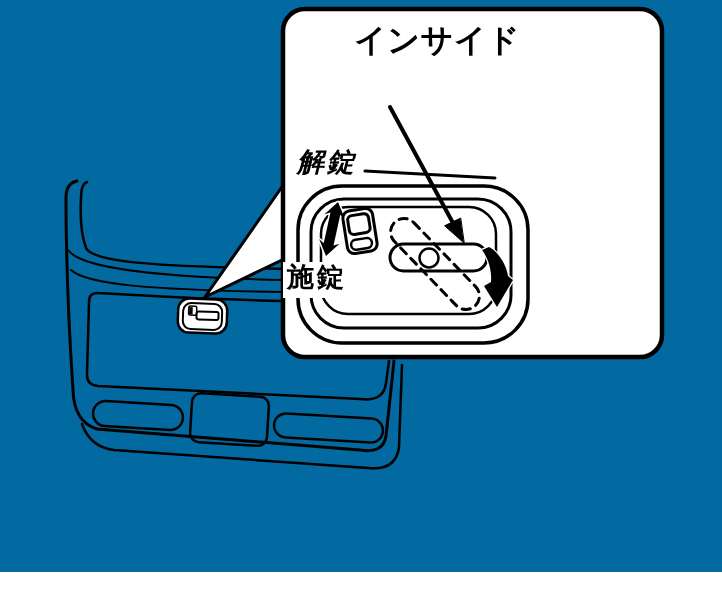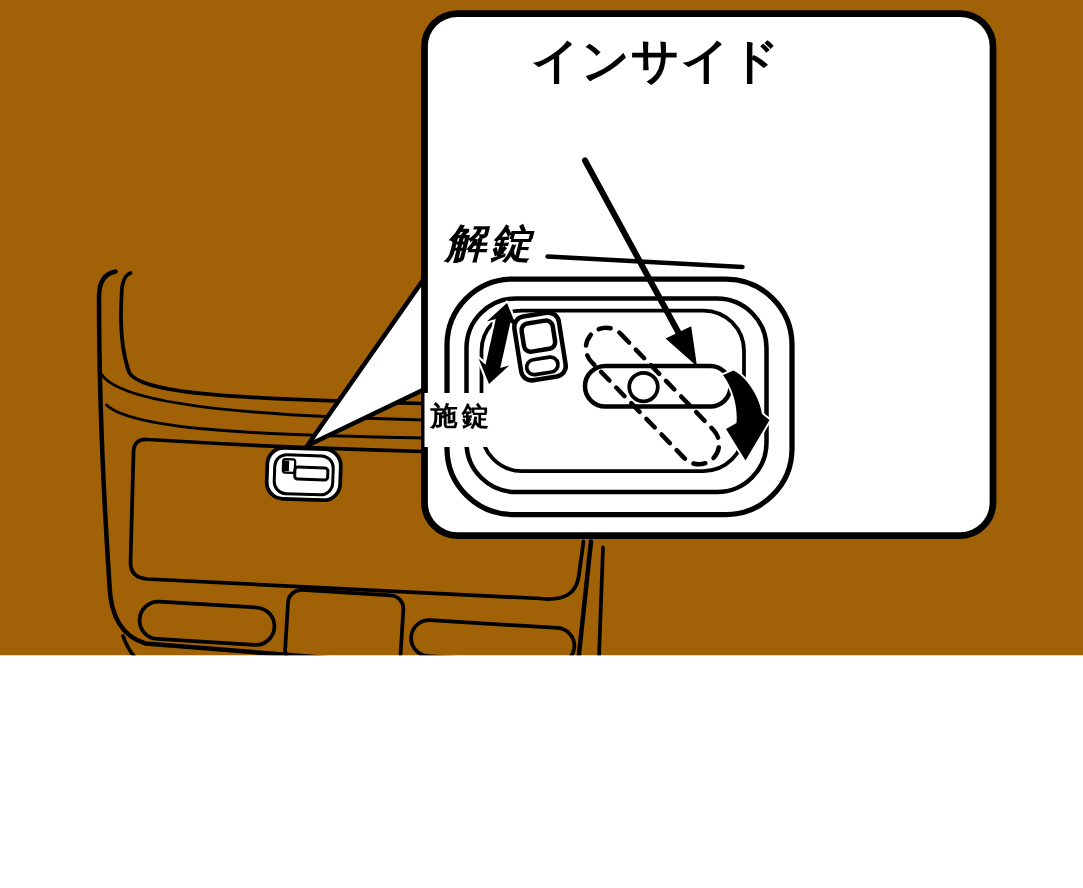--- a/index.html
+++ b/index.html
@@ -1,19 +1,19 @@
 <!DOCTYPE html>
 <html><head>
 <meta charset="utf-8">
 <style>
   html,body{margin:0;padding:0;background:#ffffff;}
   .stage{
     position:relative;
-    width:722px;height:437px;
-    background:#a16207;
+    width:722px;height:572px;
+    background:#0369a1;
     font-family:"Liberation Sans", sans-serif;
     overflow:hidden;
   }
   .stage svg{position:absolute;left:0;top:0;}
   .diagram-label{
     position:absolute;
     color:#000000;
     font-weight:bold;
     white-space:nowrap;
   }
@@ -21,21 +21,21 @@
     left:354px;top:22px;
     font-size:32px;line-height:37px;
     letter-spacing:0.5px;
   }
   .label-unlock{
     left:297px;top:149px;
     font-size:27px;letter-spacing:3px;line-height:27px;font-style:italic;
   }
   .label-lock{
     left:287px;top:264px;
-    font-size:18px;letter-spacing:3px;line-height:27px;
+    font-size:27px;letter-spacing:3px;line-height:27px;
   }
 </style>
 </head>
 <body>
 
 <div class="stage">
 
   <svg width="722" height="592" viewBox="0 0 722 592">
     <g fill="none" stroke="#000000" stroke-linecap="round">
 

